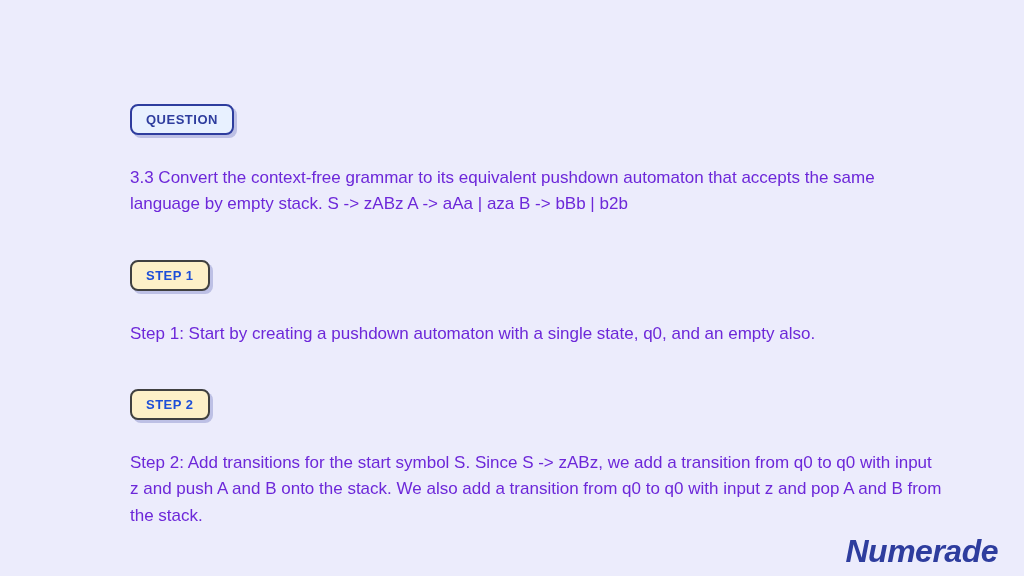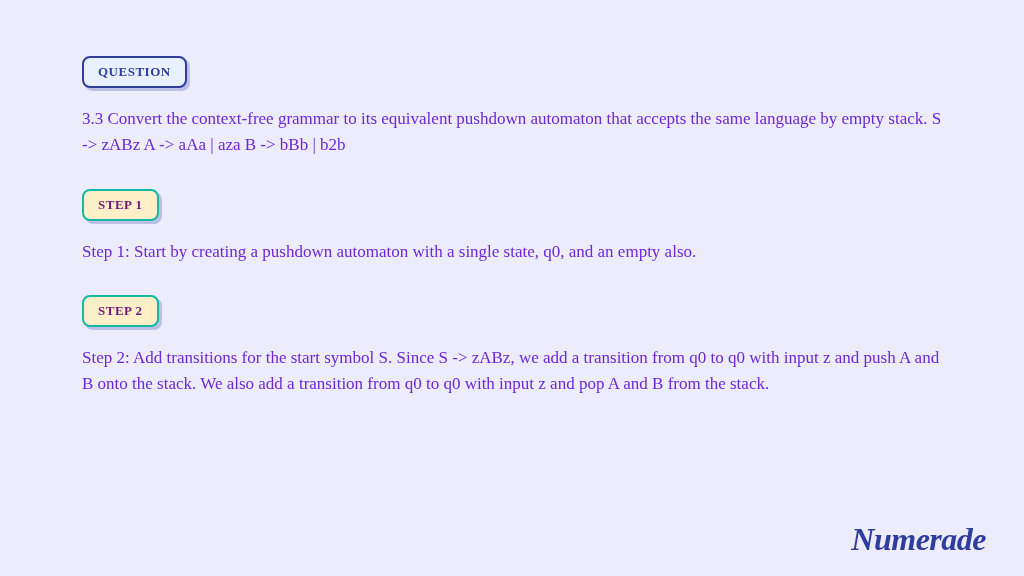--- a/index.html
+++ b/index.html
@@ -1,19 +1,18 @@
 <!DOCTYPE html>
 <html><head>
 <meta charset="utf-8">
 <style>
   * {
-    margin: 0;
+    margin: 12px;
     padding: 0;
     box-sizing: border-box;
-    font-family: Liberation Serif, serif;
   }
   body {
     width: 1024px;
     height: 576px;
     background: #ECECFC;
     font-family: -apple-system, BlinkMacSystemFont, 'Segoe UI', Arial, sans-serif;
     position: relative;
     padding: 56px 82px 0 82px;
   }
   .badge {
@@ -27,22 +26,22 @@
     position: relative;
   }
   .badge-question {
     background: #E8F1FF;
     border: 2px solid #2E3D9E;
     color: #2E3D9E;
     box-shadow: 3px 3px 0 rgba(46,61,158,0.25);
   }
   .badge-step {
     background: #FDF0C8;
-    border: 2px solid #14b8a6;
-    color: #701a75;
+    border: 2px solid #404040;
+    color: #1d4ed8;
     box-shadow: 3px 3px 0 rgba(46,61,158,0.25);
   }
   .content-text {
     font-size: 17px;
     line-height: 1.55;
     color: #6d28d9;
     margin-bottom: 30px;
   }
   .logo {
     position: absolute;

